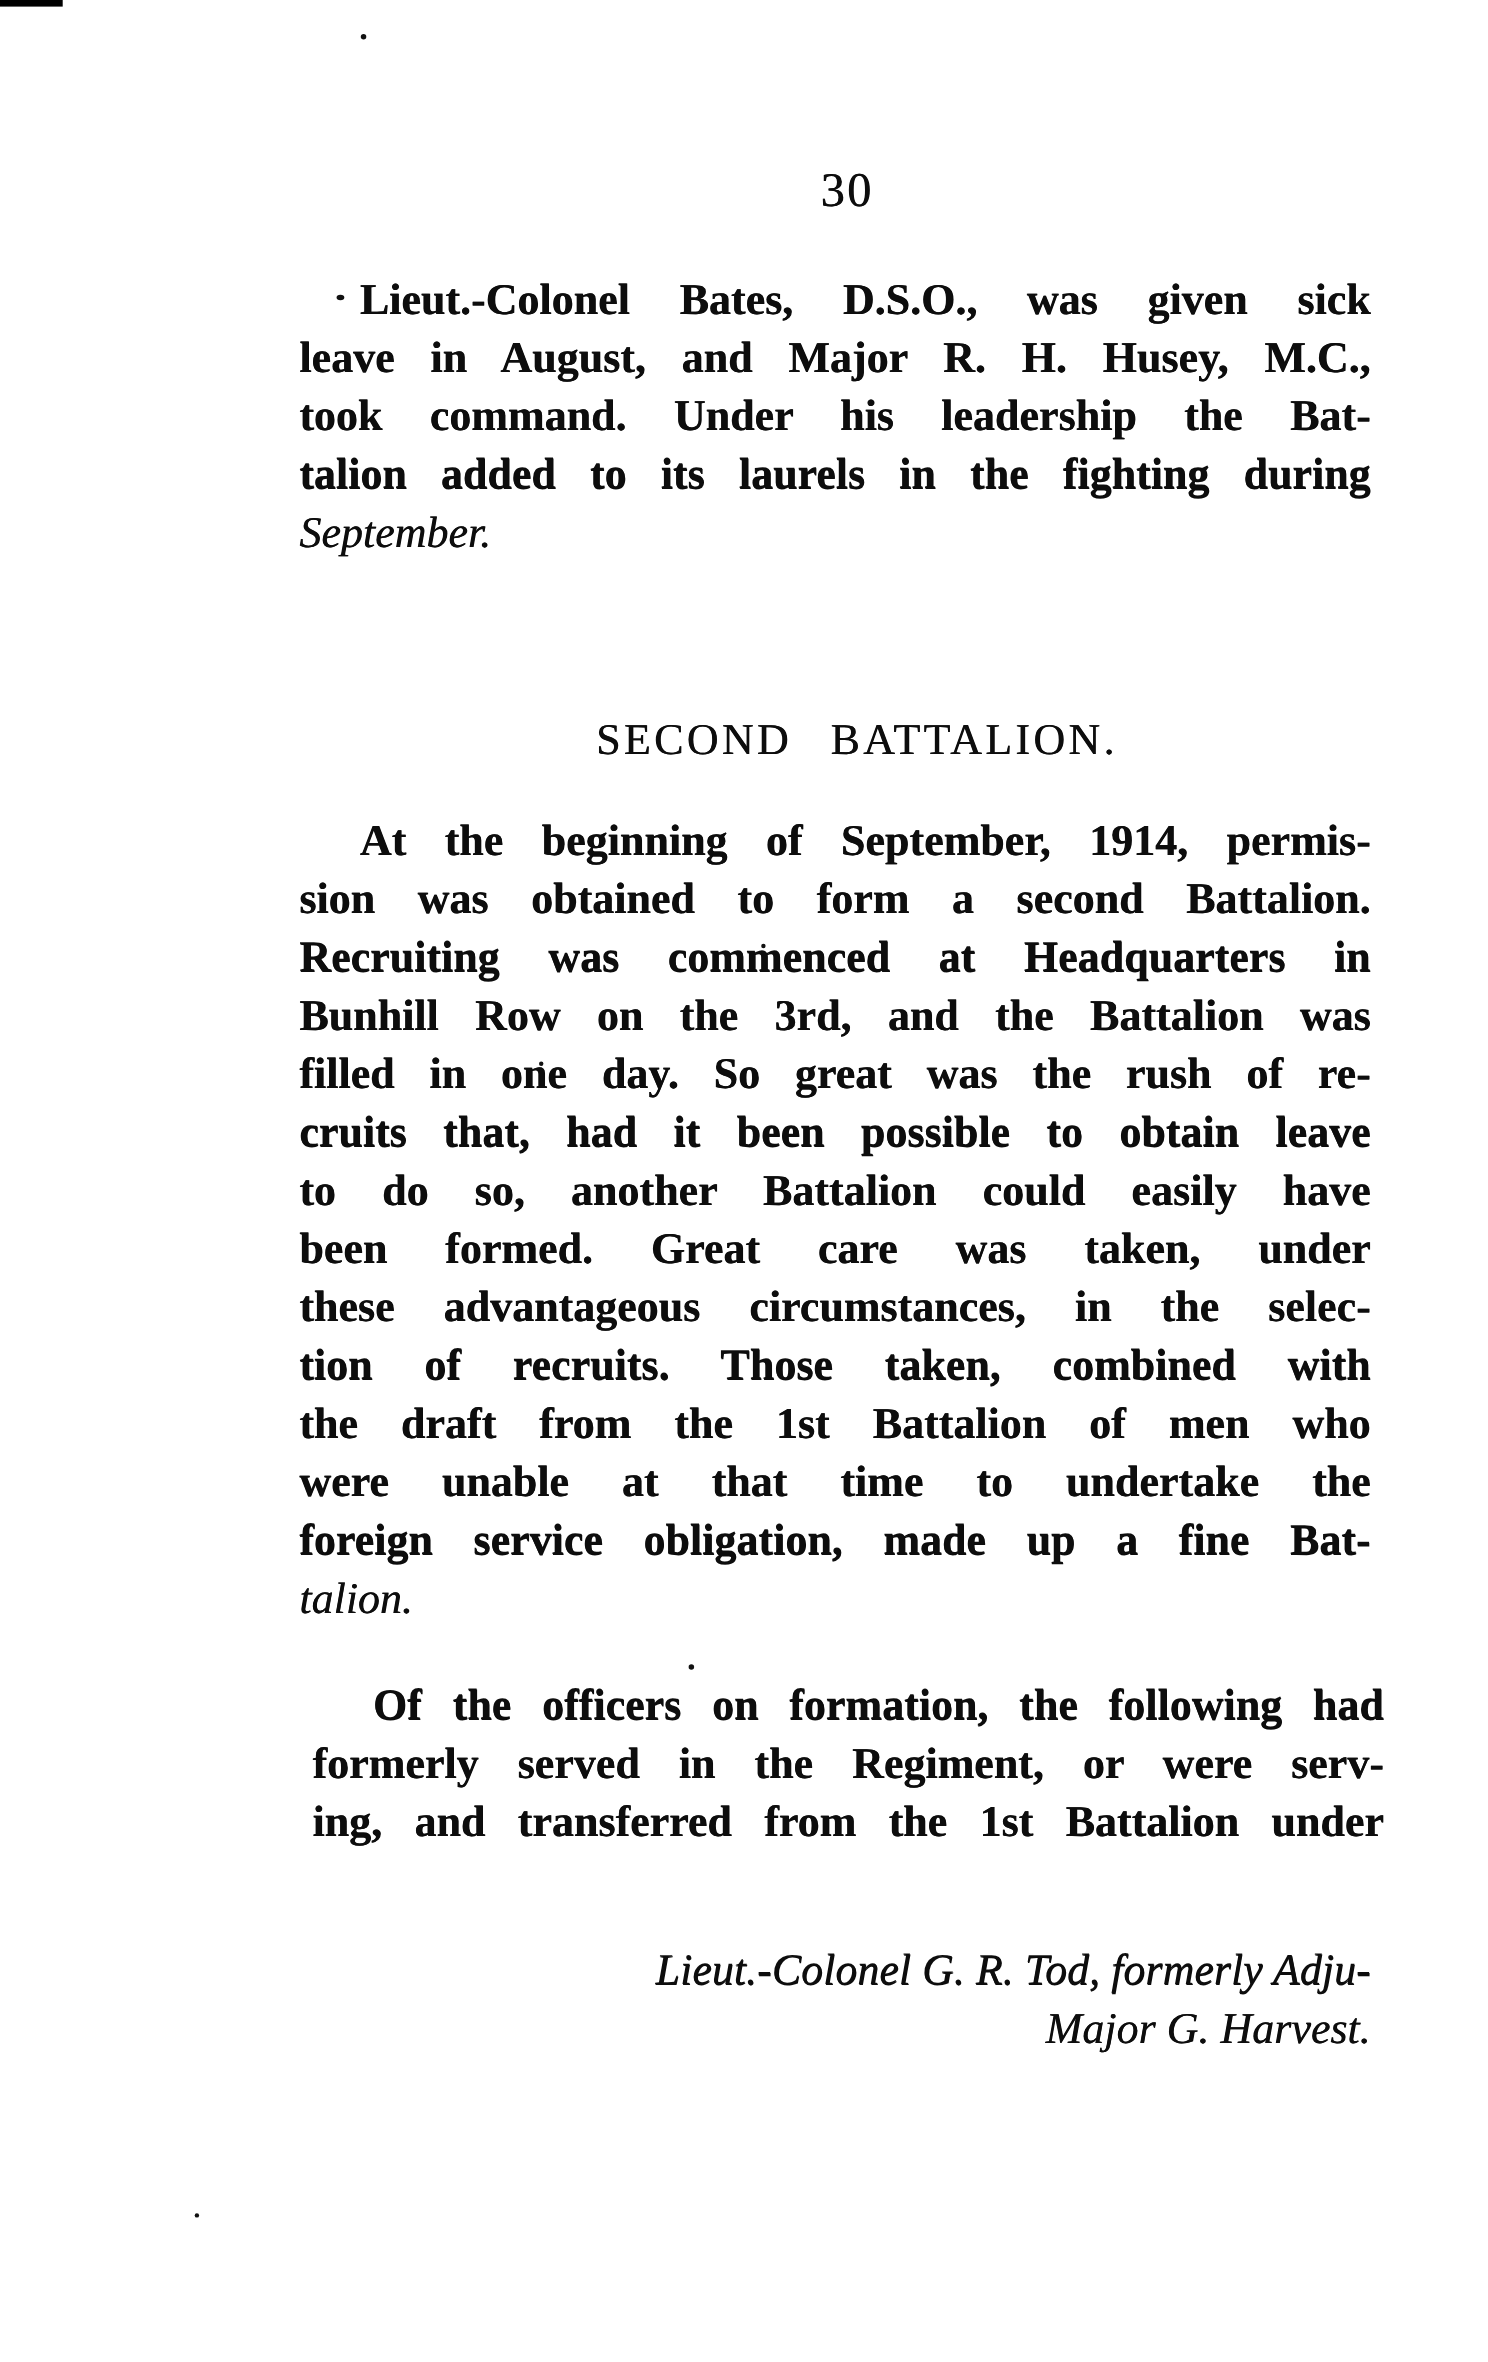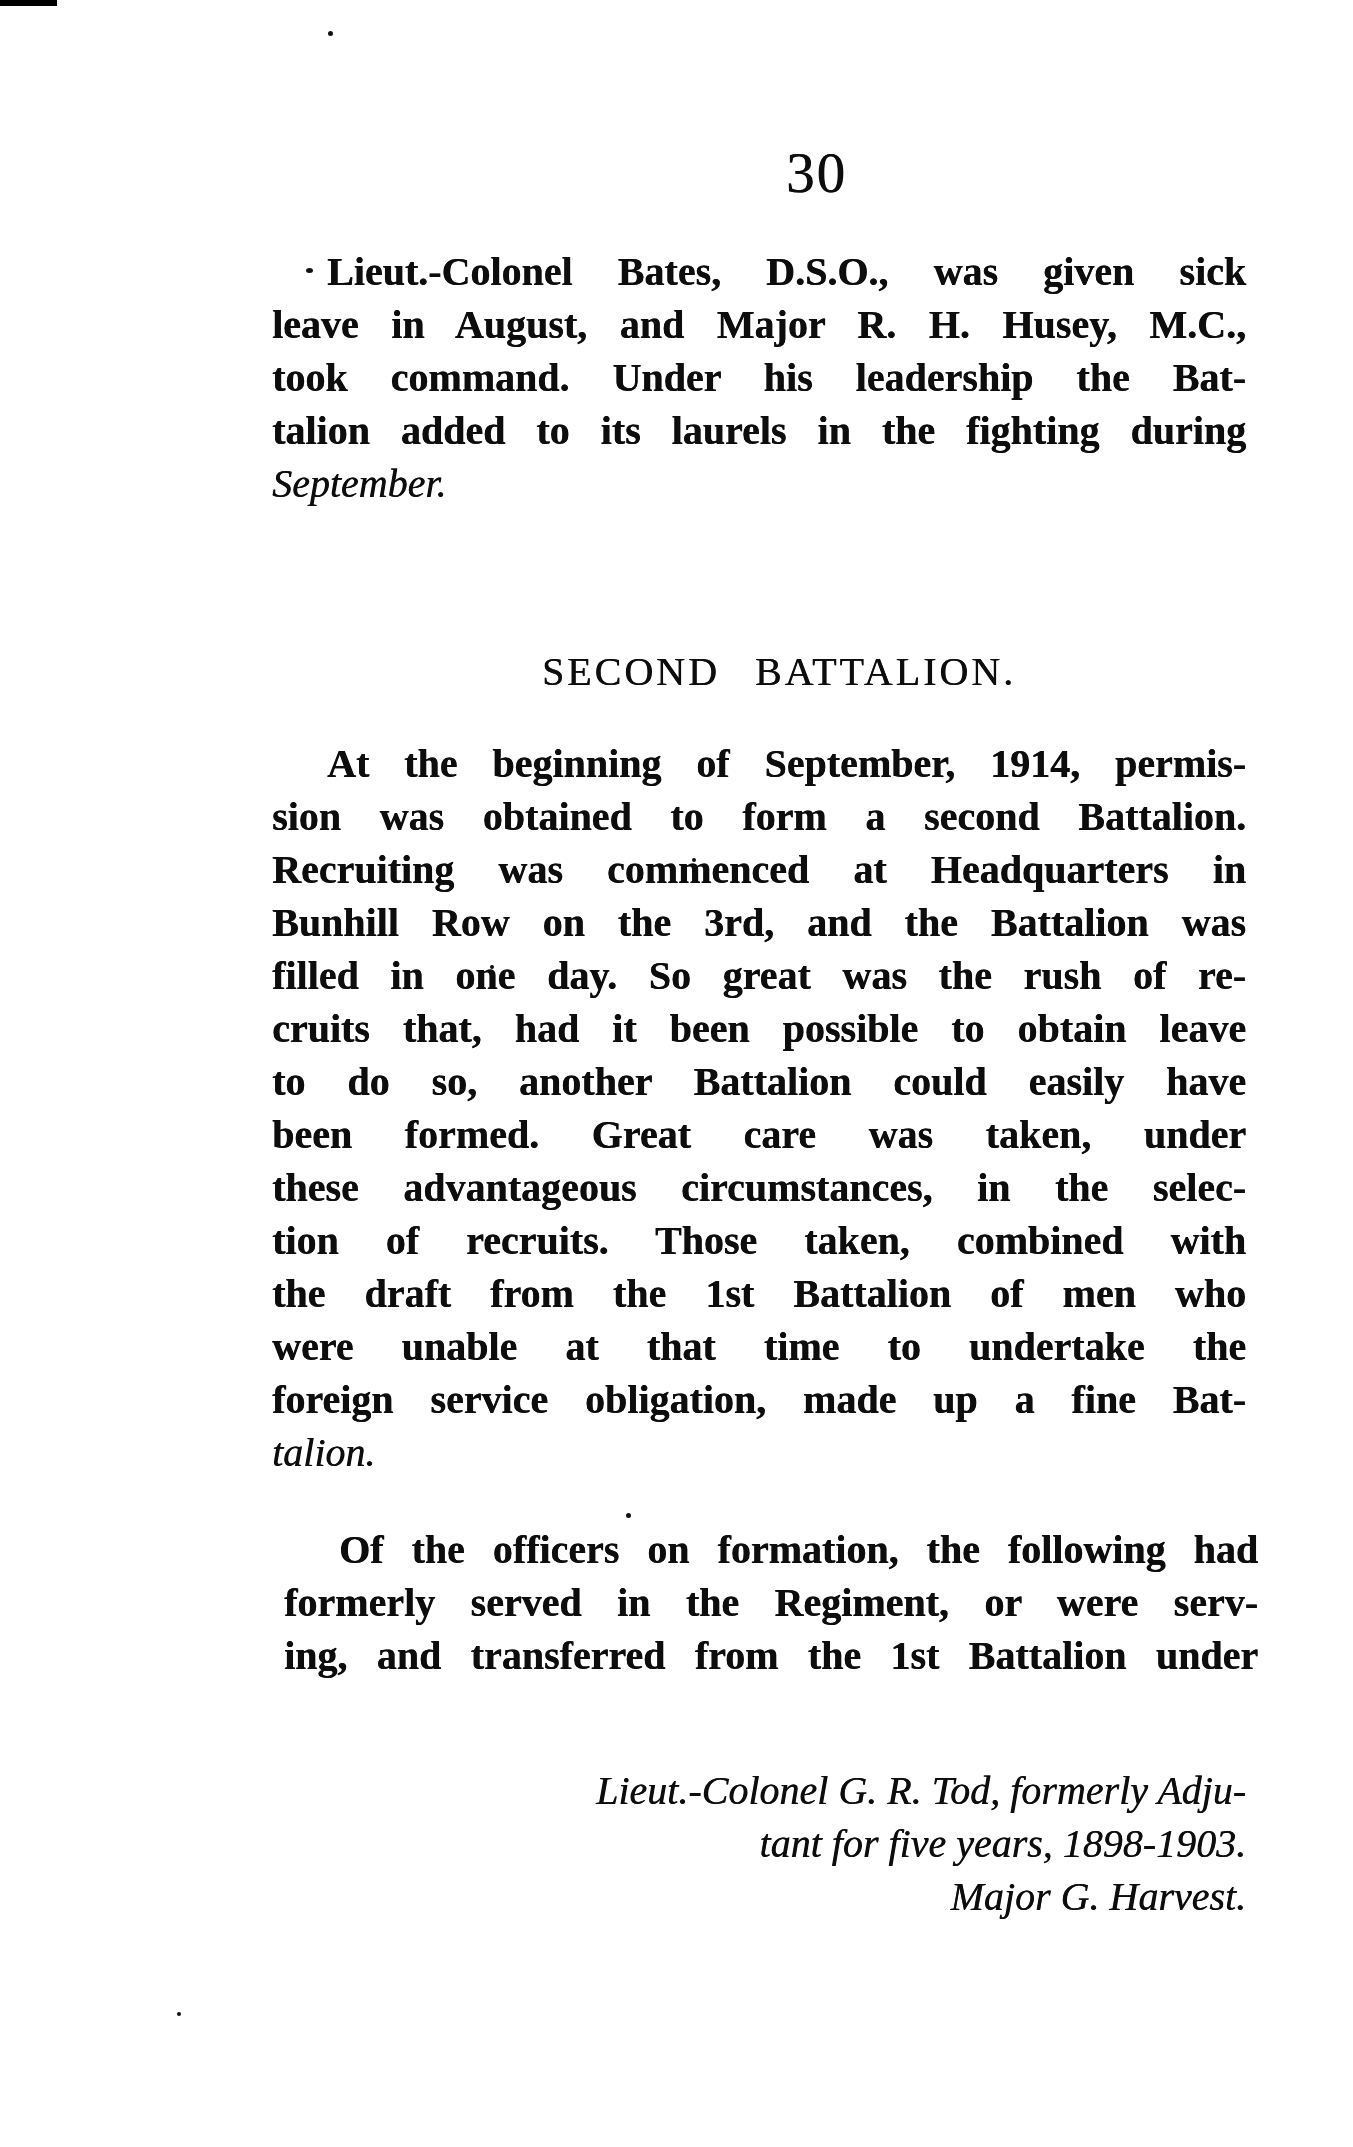--- a/index.html
+++ b/index.html
@@ -9,22 +9,22 @@
     height: 2147px;
     background: #ffffff;
     font-family: "Liberation Serif", "DejaVu Serif", serif;
     color: #0d0d0d;
     overflow: hidden;
     text-shadow: 0.4px 0.3px 0 currentColor; 
   }
   .page-number {
     position: absolute;
     top: 146px;
-    left: 786px;
-    font-size: 57px;
+    left: 746px;
+    font-size: 44px;
     line-height: 53px;
     letter-spacing: 2px;
   }
   .heading {
     position: absolute;
     top: 645px;
     left: 292px;
     width: 974px;
     margin: 0;
     font-size: 40px;
@@ -124,17 +124,16 @@
   </section>
 
   <section class="para p3">
     <div class="line justify indent">Of the officers on formation, the following had</div>
     <div class="line justify">formerly served in the Regiment, or were serv-</div>
     <div class="line justify">ing, and transferred from the 1st Battalion under</div>
   </section>
 
   <section class="para officer-list">
     <div class="list-line">Lieut.-Colonel G. R. Tod, formerly Adju-</div>
-    <div class="list-line hang">tant for five years, 1898-1903.</div>
     <div class="list-line">Major G. Harvest.</div>
   </section>
 
 </div>
 
 </body></html>

